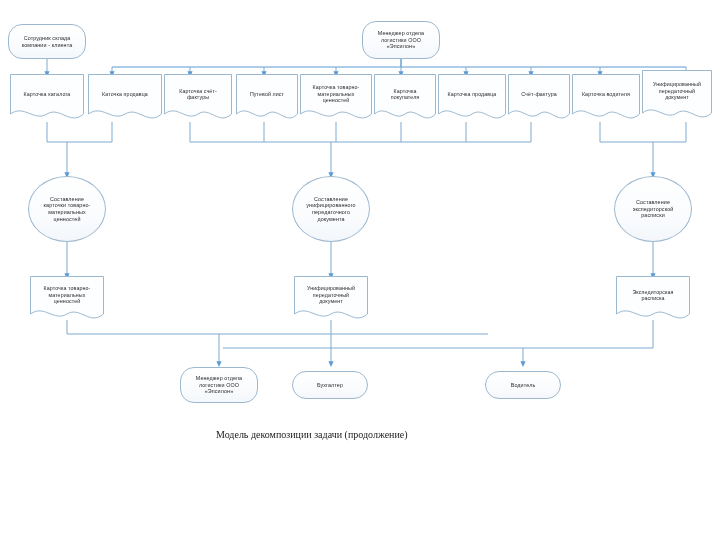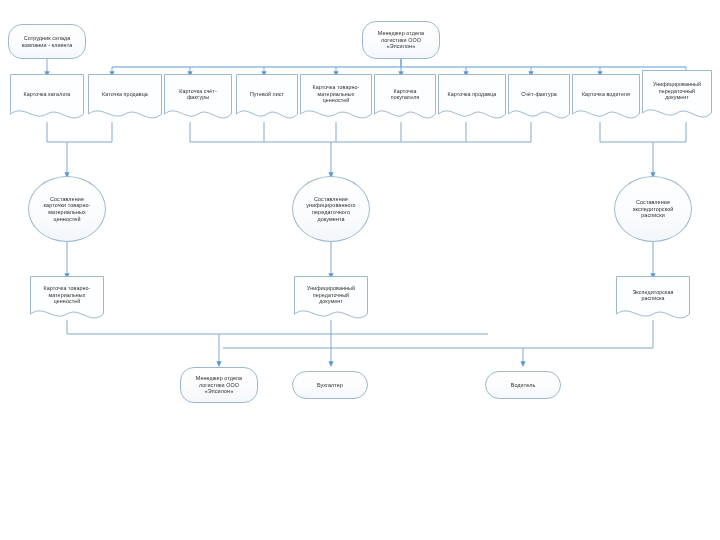--- a/index.html
+++ b/index.html
@@ -247,14 +247,15 @@
   </div>
 
   <div class="node actor" style="left:292px;top:371px;width:76px;height:28px;">
     <span class="lbl">Бухгалтер</span>
   </div>
 
   <div class="node actor" style="left:485px;top:371px;width:76px;height:28px;">
     <span class="lbl">Водитель</span>
   </div>
 
+  <div class="caption" style="left:216px;top:429px;">Модель декомпозиции задачи (продолжение)</div>
 
 </div>
 
 </body></html>

